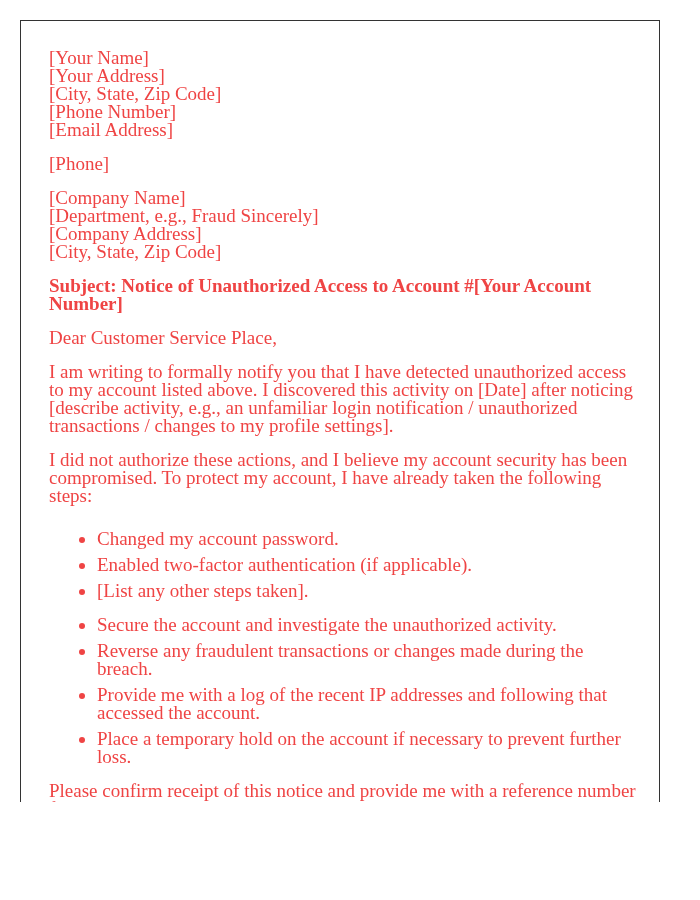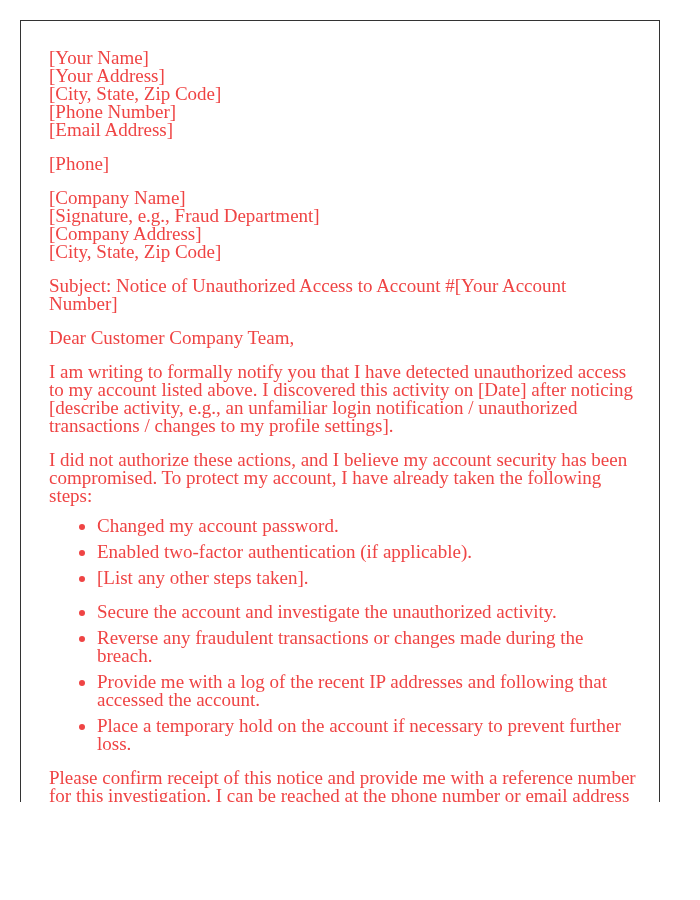--- a/index.html
+++ b/index.html
@@ -28,21 +28,21 @@
       top: 28px;
       width: 590px;
       font-family: "Liberation Serif", "DejaVu Serif", serif;
       font-size: 19px;
       line-height: 18px;
       color: #ef4444;
     }
     .block { margin: 0 0 16px 0; }
     .line { display: block; white-space: nowrap; }
     p { margin: 0 0 16px 0; }
-    .subject { font-weight: normal; }
+    .subject { font-weight: bold; }
     ul {
       margin: 0 0 16px 0;
       padding-left: 40px;
     }
     li { margin: 8px; }
   </style>
 </head>
 <body>
 
 <div class="page">
@@ -55,32 +55,32 @@
       <span class="line">[Phone Number]</span>
       <span class="line">[Email Address]</span>
     </div>
 
     <div class="block">
       <span class="line">[Phone]</span>
     </div>
 
     <div class="block">
       <span class="line">[Company Name]</span>
-      <span class="line">[Signature, e.g., Fraud Department]</span>
+      <span class="line">[Department, e.g., Fraud Sincerely]</span>
       <span class="line">[Company Address]</span>
       <span class="line">[City, State, Zip Code]</span>
     </div>
 
     <p class="subject">Subject: Notice of Unauthorized Access to Account #[Your Account Number]</p>
 
-    <p>Dear Customer Company Team,</p>
+    <p>Dear Customer Service Place,</p>
 
     <p>I am writing to formally notify you that I have detected unauthorized access to my account listed above. I discovered this activity on [Date] after noticing [describe activity, e.g., an unfamiliar login notification / unauthorized transactions / changes to my profile settings].</p>
 
-    <p style="margin-bottom:12px">I did not authorize these actions, and I believe my account security has been compromised. To protect my account, I have already taken the following steps:</p>
+    <p style="margin-bottom:25px">I did not authorize these actions, and I believe my account security has been compromised. To protect my account, I have already taken the following steps:</p>
 
     <ul>
       <li>Changed my account password.</li>
       <li>Enabled two-factor authentication (if applicable).</li>
       <li>[List any other steps taken].</li>
     </ul>
 
 
     <ul>
       <li>Secure the account and investigate the unauthorized activity.</li>

